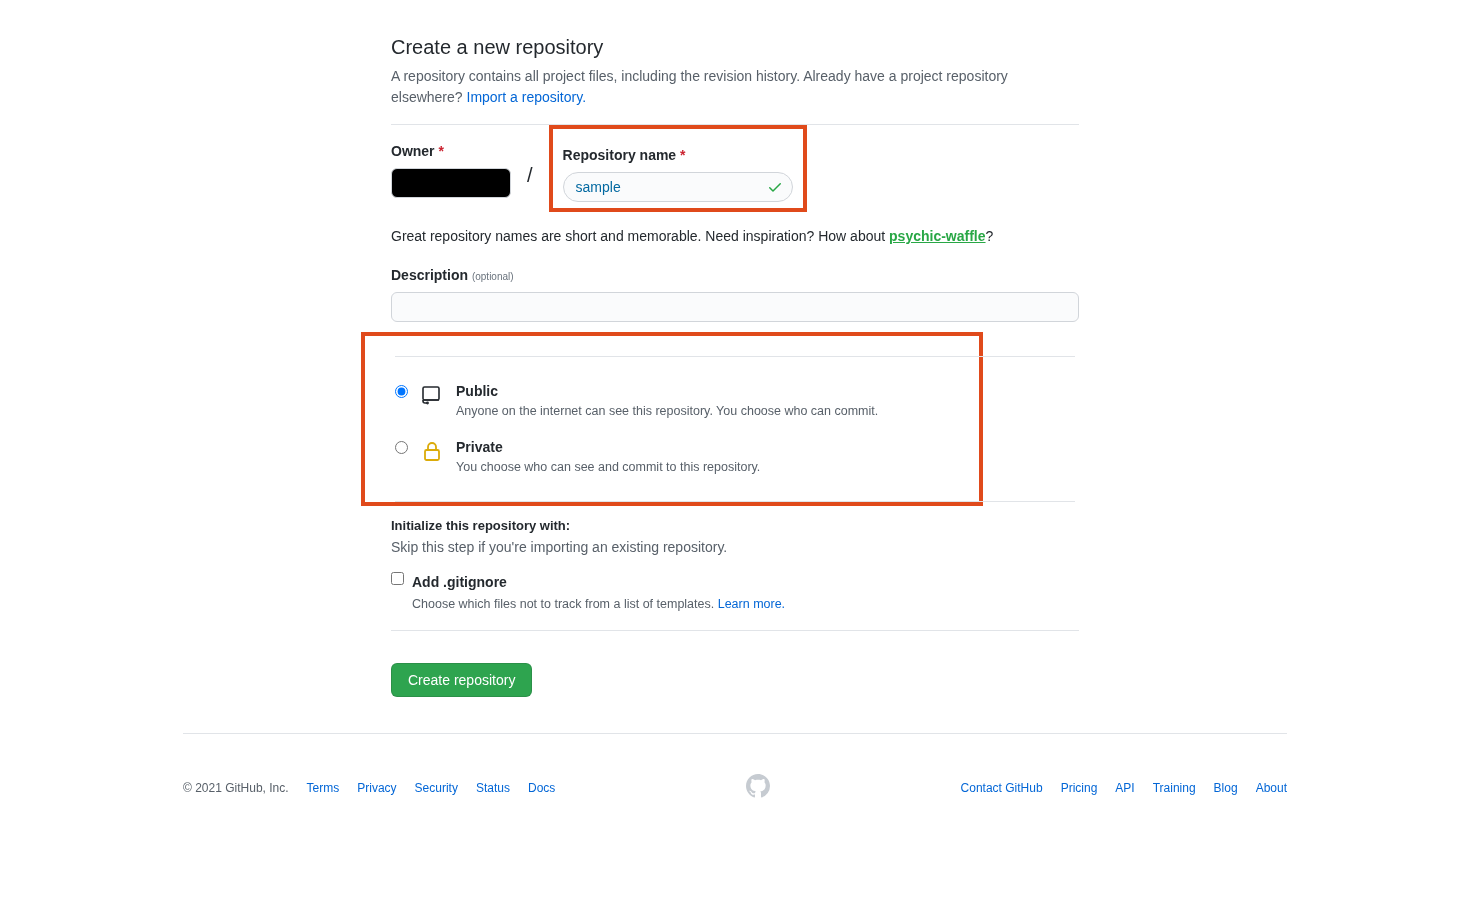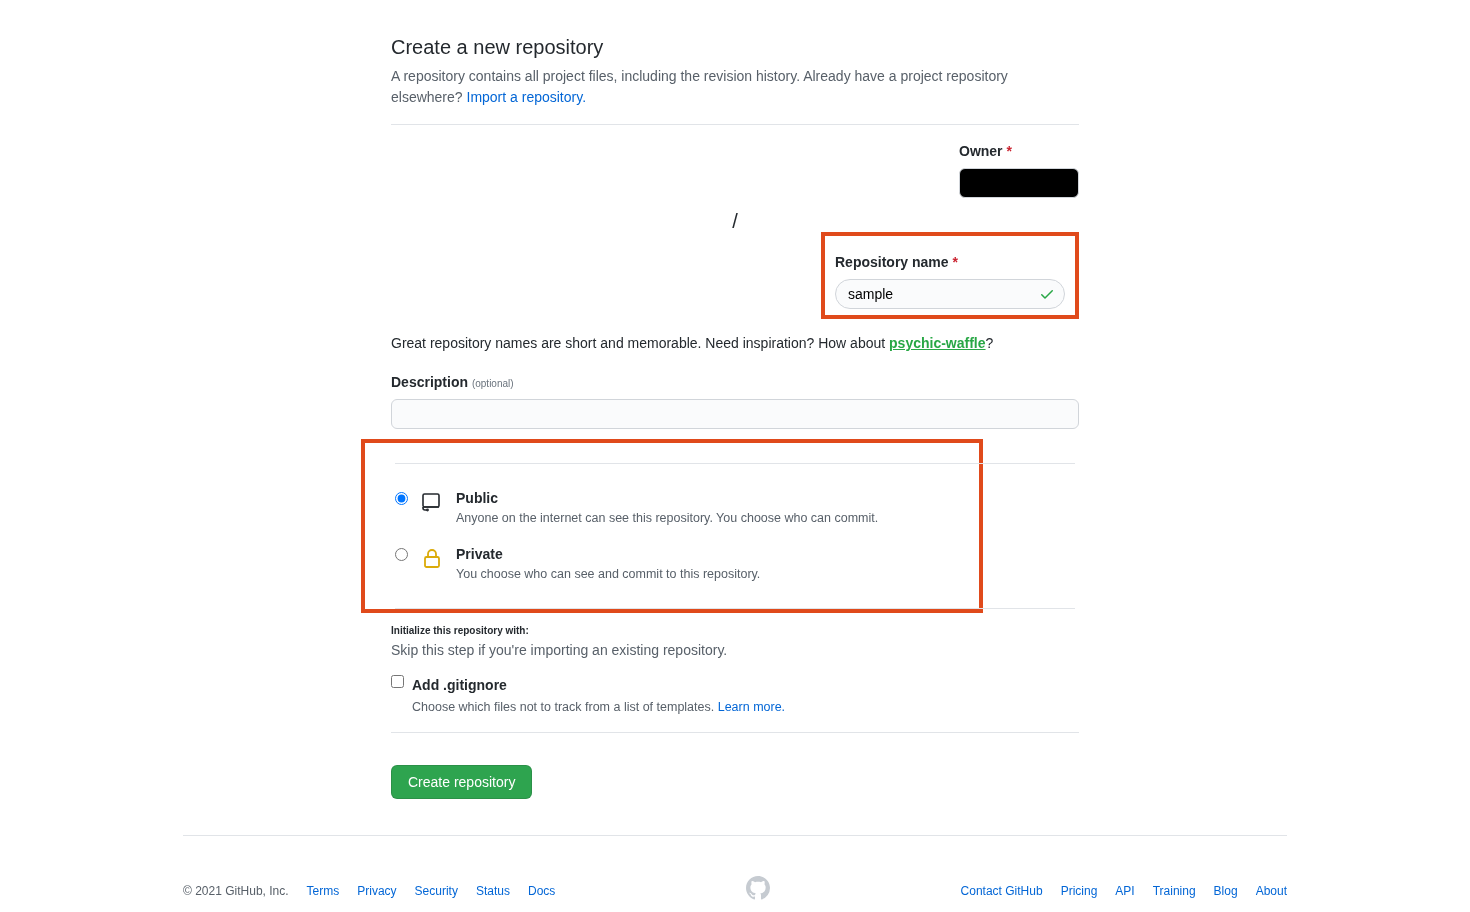--- a/index.html
+++ b/index.html
@@ -23,21 +23,21 @@
 .subhead {
   color: #586069;
   font-size: 14px;
 }
 .subhead a { color: #0366d6; text-decoration: none; }
 hr.sep {
   border: none;
   border-top: 1px solid #e1e4e8;
   margin: 16px 0;
 }
-.form-row { display: flex; align-items: flex-end; gap: 8px; flex-direction: column; }
+.form-row { display: flex; gap: 16px; }
 .field { display: flex; flex-direction: column; }
 .field-label {
   font-weight: 600;
   font-size: 14px;
   margin-bottom: 6px;
 }
 .req { color: #cb2431; }
 .owner-select {
   width: 120px;
   height: 30px;
@@ -53,21 +53,21 @@
 }
 .repo-name-wrap { position: relative; }
 .repo-name-input {
   width: 230px;
   height: 30px;
   padding: 5px 32px 5px 12px;
   font-size: 14px;
   border: 1px solid #d1d5da;
   border-radius: 15px;
   background: #fafbfc;
-  color: #000000;
+  color: #0369a1;
 }
 .check-icon {
   position: absolute;
   right: 10px;
   top: 7px;
   color: #28a745;
 }
 .hint { margin-top: 14px; color: #24292e; font-size: 14px; }
 .suggestion { color: #28a745; font-weight: 600; }
 .description-block { margin-top: 18px; }
@@ -94,21 +94,21 @@
   display: flex;
   align-items: flex-start;
   padding: 8px 0 8px 30px;
   gap: 12px;
 }
 .radio-row input[type=radio] { margin-top: 4px; }
 .vis-icon { width: 24px; height: 24px; flex-shrink: 0; margin-top: 2px; }
 .radio-text .title { font-weight: 600; font-size: 14px; }
 .radio-text .desc { color: #586069; font-size: 12.5px; }
 .init-section { margin-top: 10px; }
-.init-heading { font-weight: 600; font-size: 10px; }
+.init-heading { font-weight: 600; font-size: 13px; }
 .init-sub { color: #586069; font-size: 14px; margin-top: 2px; }
 .check-row { margin-top: 14px; }
 .check-row label { display: flex; align-items: flex-start; gap: 8px; }
 .check-row .ctitle { font-weight: 600; font-size: 14px; }
 .check-row .cdesc { color: #586069; font-size: 12.5px; margin-left: 21px; margin-top: 2px; }
 .learn-link { color: #0366d6; text-decoration: none; }
 .create-btn {
   margin-top: 16px;
   background: #2ea44f;
   color: #fff;

